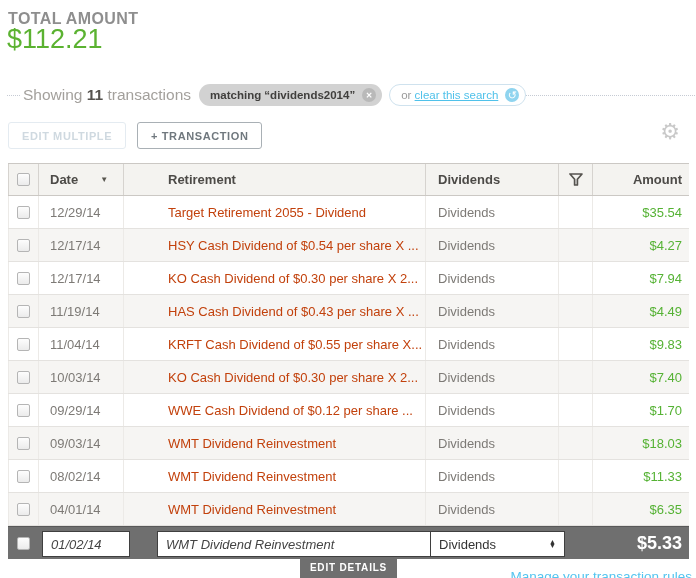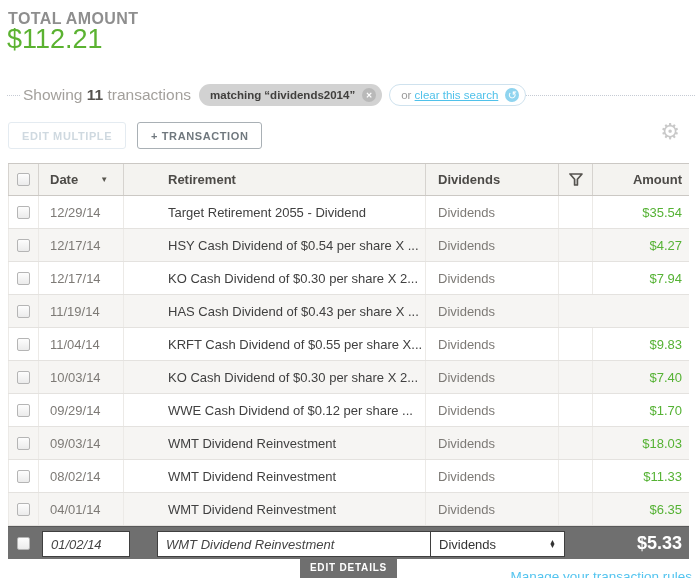--- a/index.html
+++ b/index.html
@@ -43,21 +43,21 @@
   .c-check { justify-content:center; }
   .c-date { padding-left:11px;align-items:center; }
   .c-desc { padding-left:44px; }
   .c-cat { padding-left:12px; }
   .c-filter { justify-content:center; }
   .c-amount { justify-content:flex-end; padding-right:7px; }
   .sort-arrow { font-size:8px; color:#58564f; margin-left:22px; }
   .tbody .trow { background:#fff; border-bottom:1px solid #e4e2df; font-size:13px; color:#7d7a76; }
   .tbody .trow:nth-child(even) { background:#f6f5f3; }
   .tbody .cell { border-left:1px solid #eceae7; }
-  .tbody .c-desc { color:#404040; }
+  .tbody .c-desc { color:#c2410c; }
   .tbody .c-amount { color:#55b234; }
   .checkbox { width:13px; height:13px; border:1px solid #b5b5b5; border-radius:2px; background:linear-gradient(#fdfdfd,#ebebeb); display:inline-block; cursor:pointer; }
 
   
   .edit-row { position:relative; height:33px; background:#6f6f6f; border-top:1px solid #585858; }
   .edit-row .checkbox { position:absolute; left:9px; top:10px; }
   .edit-input { position:absolute; top:4px; height:26px; border:1px solid #3f3f3f; background:#fff; font-family:"Liberation Sans",sans-serif; font-size:13px; color:#444; padding:0 8px;font-style:italic; }
   .edit-date { left:34px; width:88px; }
   .edit-desc { left:149px; width:274px; }
   .edit-select { position:absolute; left:422px; top:4px; width:135px; height:26px; background:#fff; border:1px solid #3f3f3f; display:flex; align-items:center; justify-content:space-between; padding:0 8px; font-size:13px; color:#333; cursor:pointer; }
@@ -157,20 +157,21 @@
         </div>
 
         <div class="trow">
           <div class="cell c-check">
             <span class="checkbox"></span>
           </div>
           <div class="cell c-date">11/19/14</div>
           <div class="cell c-desc">HAS Cash Dividend of $0.43 per share X ...</div>
           <div class="cell c-cat">Dividends</div>
           <div class="cell c-filter"></div>
+          <div class="cell c-amount">$4.49</div>
         </div>
 
         <div class="trow">
           <div class="cell c-check">
             <span class="checkbox"></span>
           </div>
           <div class="cell c-date">11/04/14</div>
           <div class="cell c-desc">KRFT Cash Dividend of $0.55 per share X...</div>
           <div class="cell c-cat">Dividends</div>
           <div class="cell c-filter"></div>

